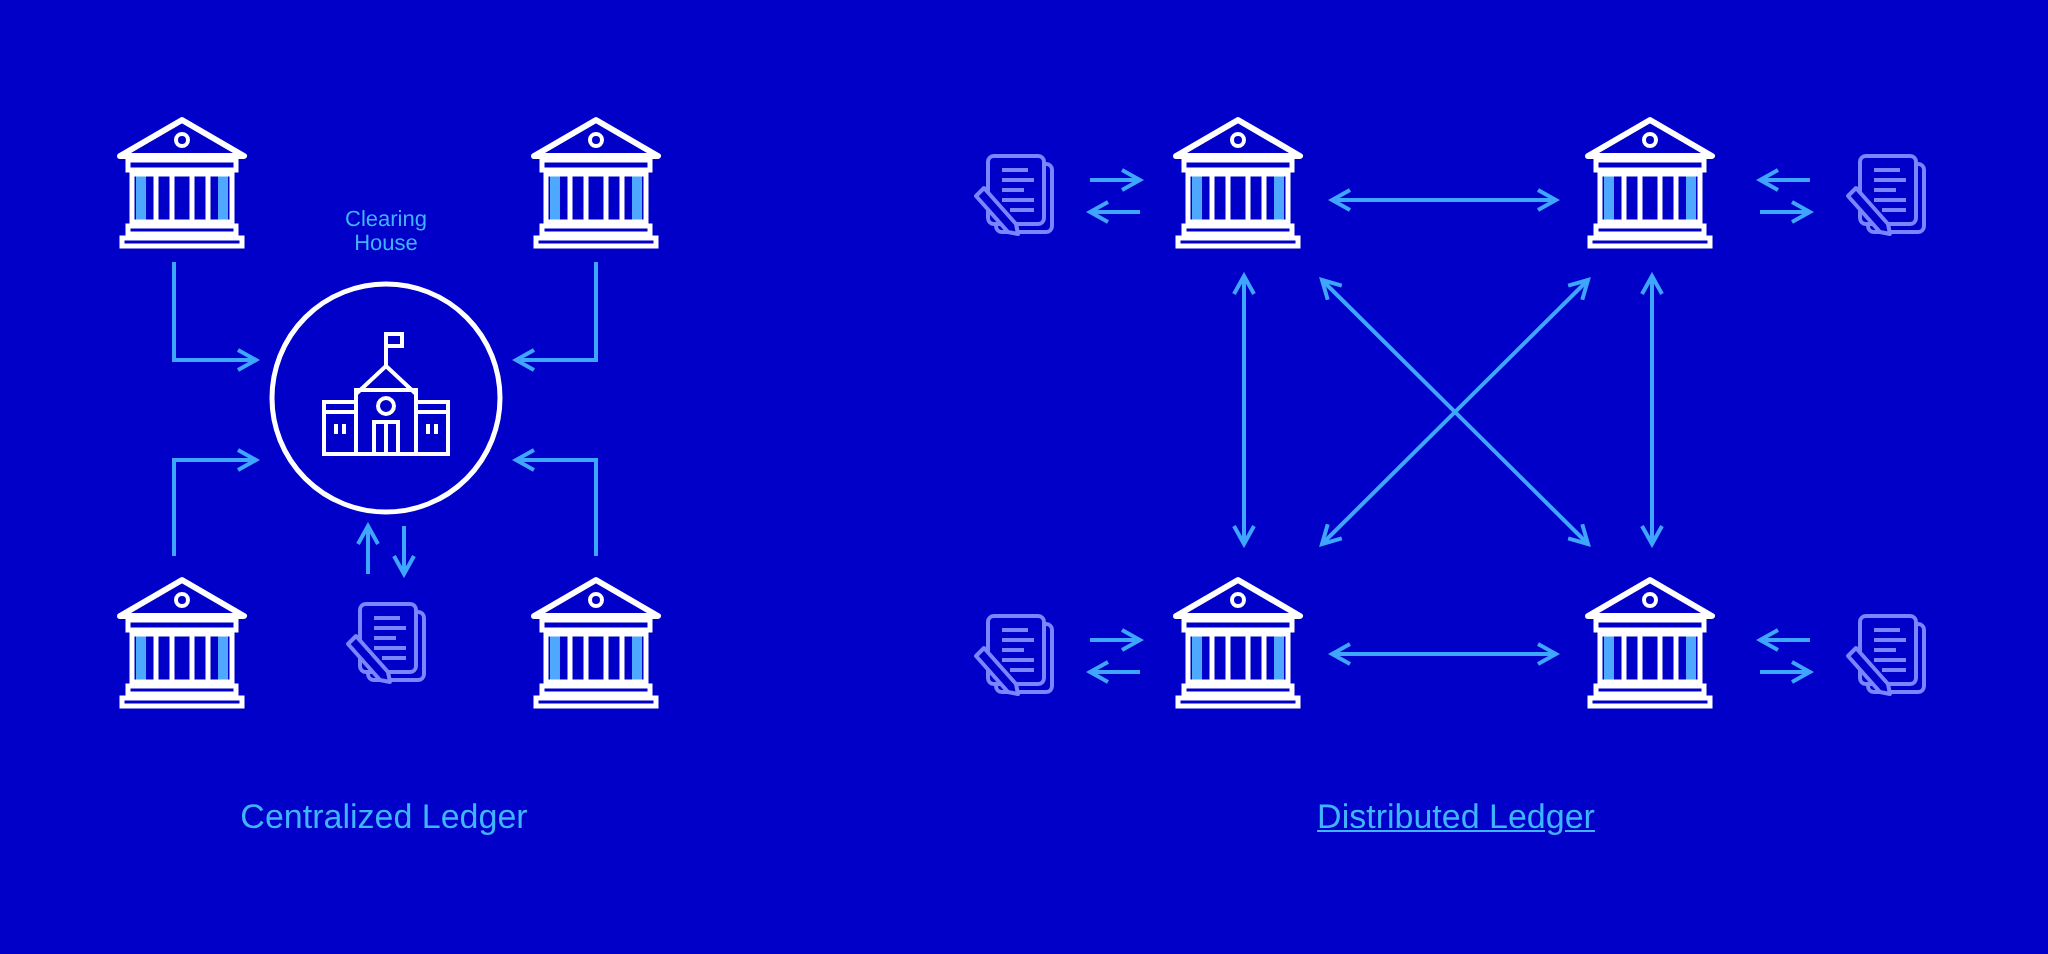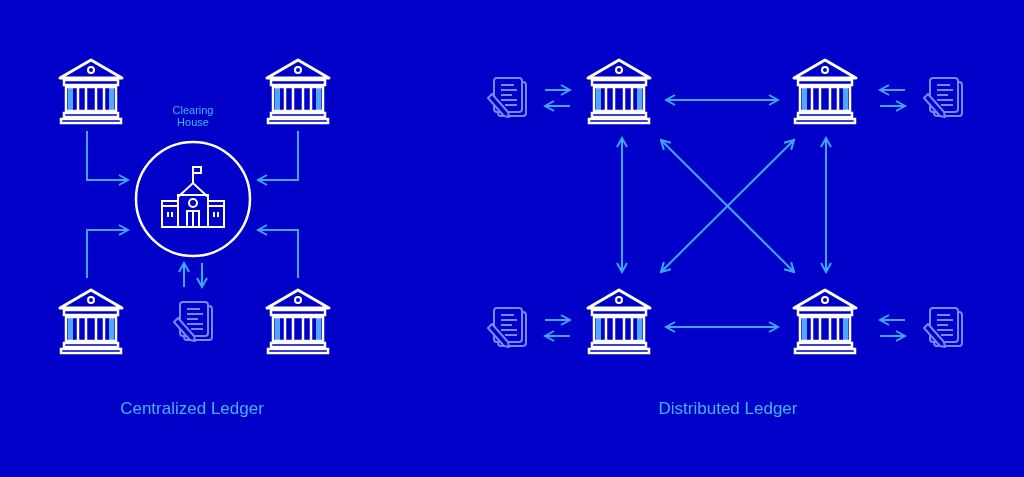--- a/index.html
+++ b/index.html
@@ -110,13 +110,13 @@
     </g>
   </g>
 </svg>
 
 <div class="ch-label" style="left:193px; top:104px;">
   <div>Clearing</div>
   <div>House</div>
 </div>
 
 <div class="label" style="left:192px; top:399px;">Centralized Ledger</div>
-<div class="label" style="left:728px; top:399px;">Distributed Ledger</div>
+<div class="label" style="left:728px; top:399px;text-decoration:underline;">Distributed Ledger</div>
 
 </body></html>

